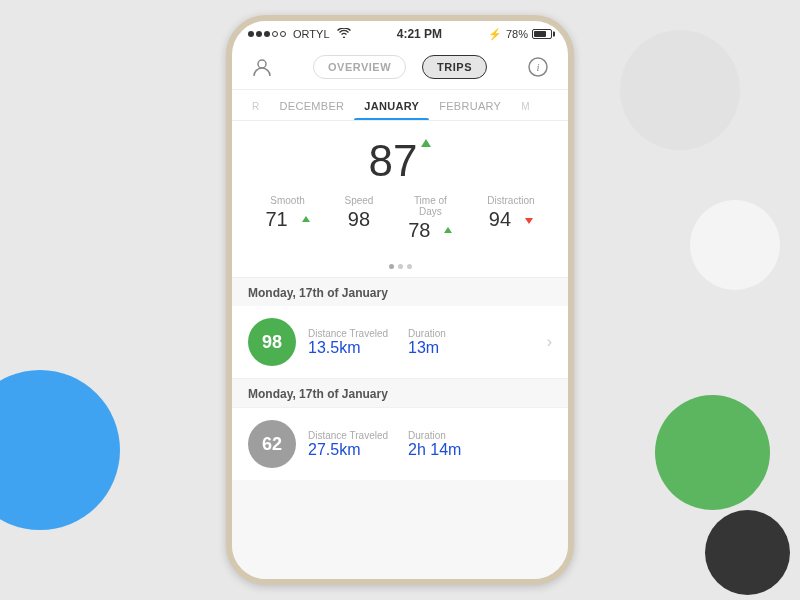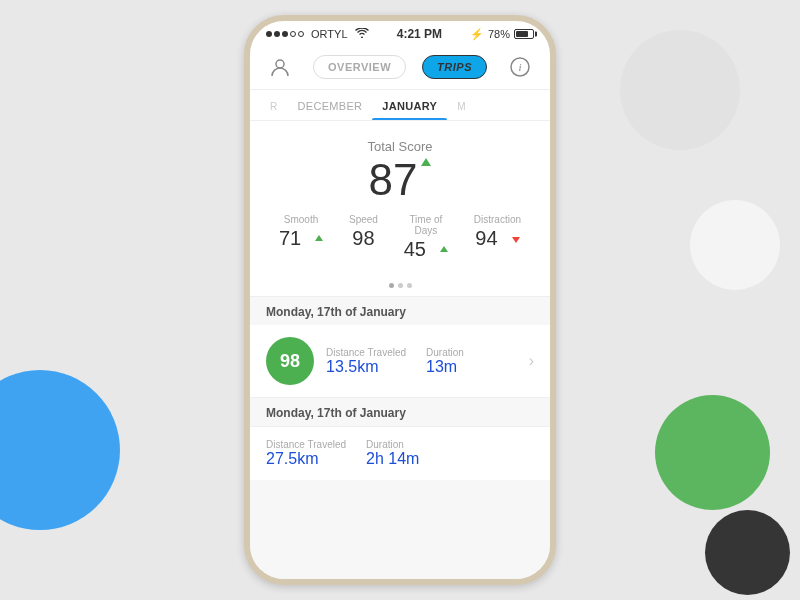--- a/index.html
+++ b/index.html
@@ -18,21 +18,21 @@
 
     
     .bg-circle {
       position: absolute;
       border-radius: 50%;
       pointer-events: none;
     }
 
     
     .phone-frame {
-      width: 312px;
+      width: 348px;
       height: 570px;
       background: #fff;
       border-radius: 40px;
       border: 6px solid #d4c9b0;
       box-shadow: 0 2px 8px rgba(0,0,0,0.18), inset 0 0 0 1px #e8dfc8;
       position: relative;
       overflow: hidden;
       z-index: 10;
     }
 
@@ -154,22 +154,21 @@
       cursor: pointer;
       border: 1.5px solid #ddd;
       color: #aaa;
       background: #fff;
       text-transform: uppercase;
     }
 
     .nav-tab.active {
       border-color: #333;
       color: #333;
-      background: #0ea5e9;
-      font-style: italic;
+      background: #e5e5e5;
     }
 
     
     .month-tabs {
       background: #fff;
       display: flex;
       align-items: center;
       padding: 0 10px;
       border-bottom: 1px solid #eee;
       flex-shrink: 0;
@@ -442,25 +441,25 @@
           <circle cx="11" cy="11" r="9" stroke="#888" stroke-width="1.5" fill="none"></circle>
           <text x="11" y="15" text-anchor="middle" fill="#888" font-size="11" font-family="serif" font-style="italic">i</text>
         </svg>
       </div>
     </div>
 
     <div class="month-tabs">
       <div class="month-tab" style="font-size:10px; color:#ccc;">R</div>
       <div class="month-tab">DECEMBER</div>
       <div class="month-tab active">JANUARY</div>
+      <div class="month-tab">FEBRUARY</div>
       <div class="month-tab" style="font-size:10px; color:#ccc;">M</div>
     </div>
 
     <div class="score-section">
-      <div class="total-score-label">Total Score</div>
       <div class="total-score-value">
         <span>87</span>
         <div class="score-arrow-up"></div>
       </div>
       <div class="score-metrics">
         <div class="metric">
           <div class="metric-label">Smooth</div>
           <div class="metric-value">
             <span>71</span>
             <div class="metric-arrow-up"></div>
@@ -468,21 +467,21 @@
         </div>
         <div class="metric">
           <div class="metric-label">Speed</div>
           <div class="metric-value">
             <span>98</span>
           </div>
         </div>
         <div class="metric">
           <div class="metric-label" style="font-size:10px; color:#aaa;">Time of<br>Days</div>
           <div class="metric-value">
-            <span>45</span>
+            <span>78</span>
             <div class="metric-arrow-up"></div>
           </div>
         </div>
         <div class="metric">
           <div class="metric-label">Distraction</div>
           <div class="metric-value">
             <span>94</span>
             <div class="metric-arrow-down"></div>
           </div>
         </div>
@@ -518,20 +517,23 @@
           </div>
         </div>
         <div class="trip-chevron">›</div>
       </div>
 
       <div class="trip-day-header">
         <span>Monday</span><span>, 17th of January</span>
       </div>
 
       <div class="trip-item-partial">
+        <div class="trip-score-circle low">
+          <span>62</span>
+        </div>
         <div class="trip-details">
           <div class="trip-stats-row">
             <div>
               <div class="trip-stat-label">Distance Traveled</div>
               <div class="trip-stat-value">27.5km</div>
             </div>
             <div>
               <div class="trip-stat-label">Duration</div>
               <div class="trip-stat-value">2h 14m</div>
             </div>

